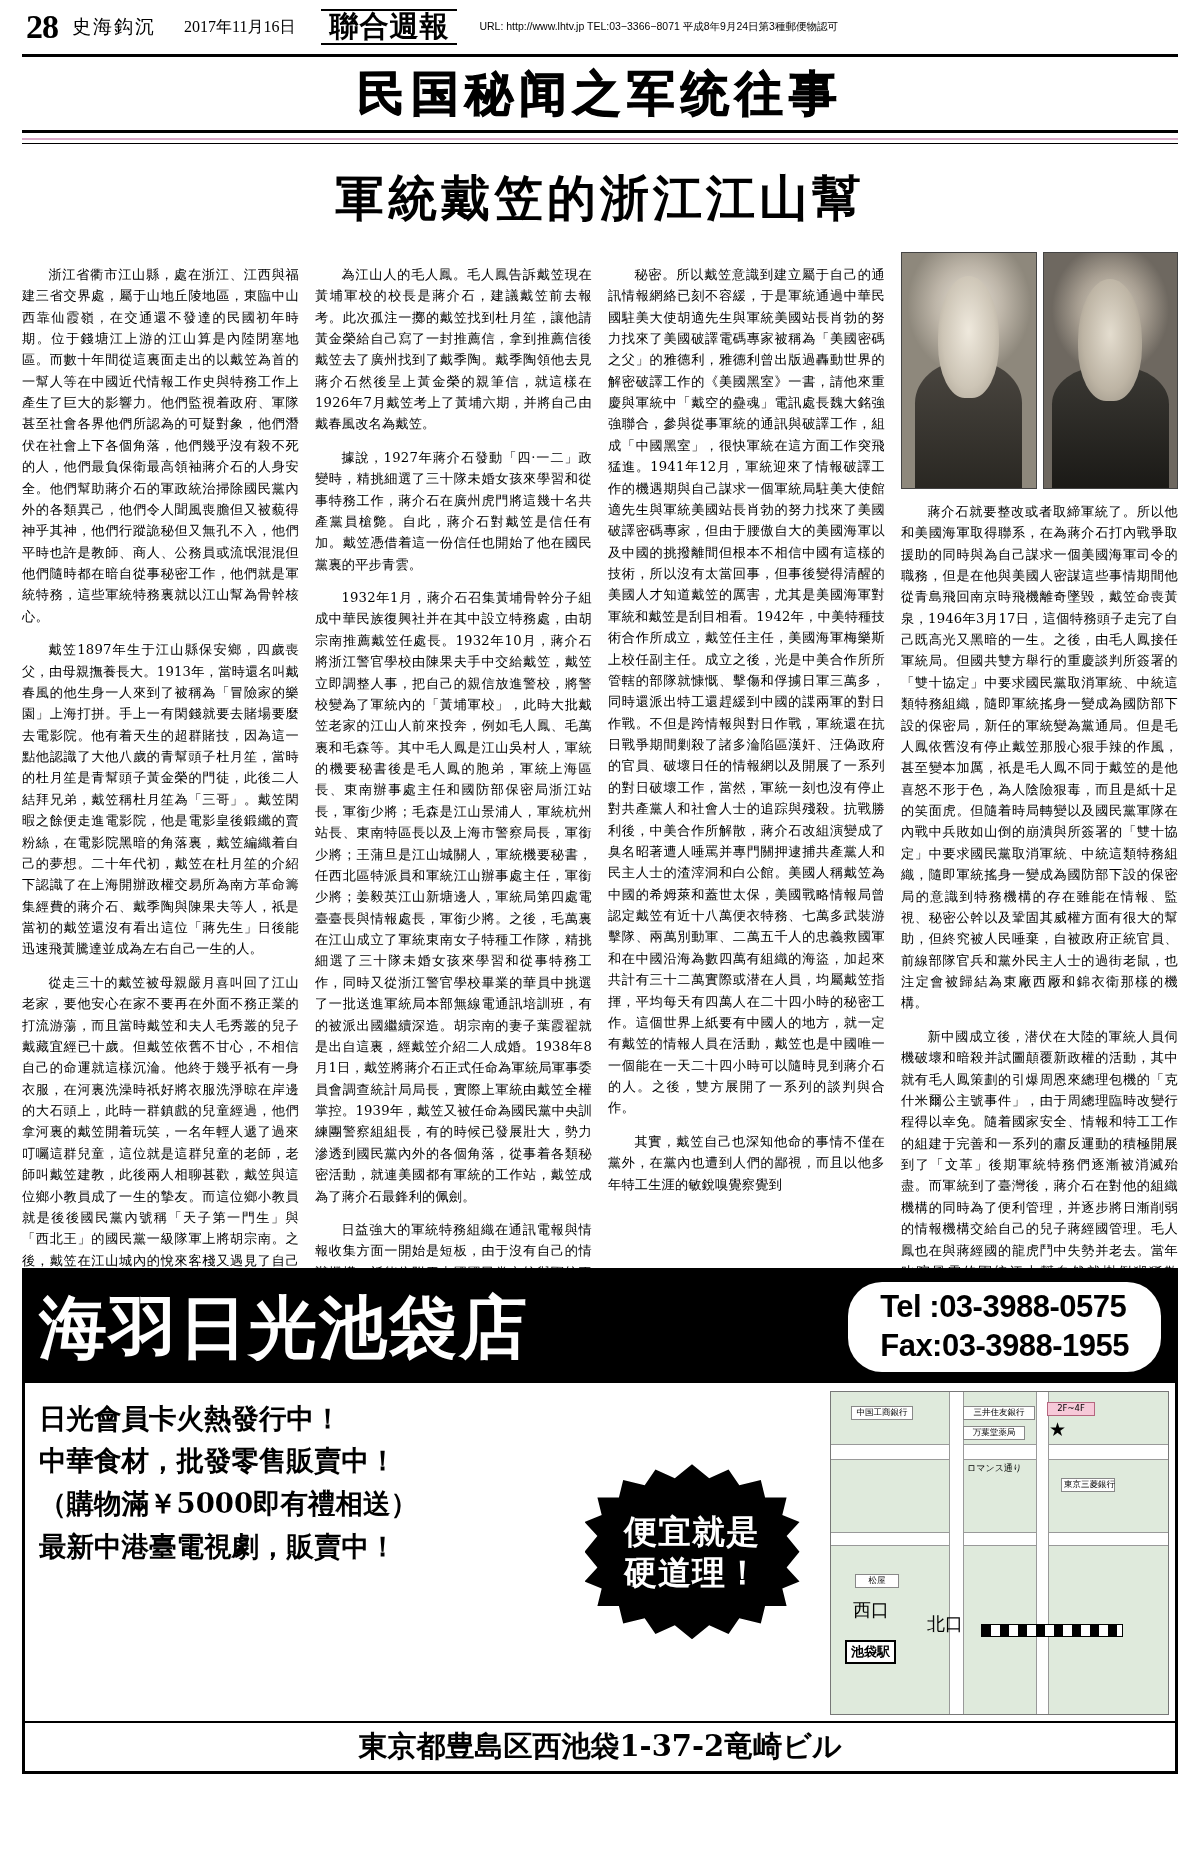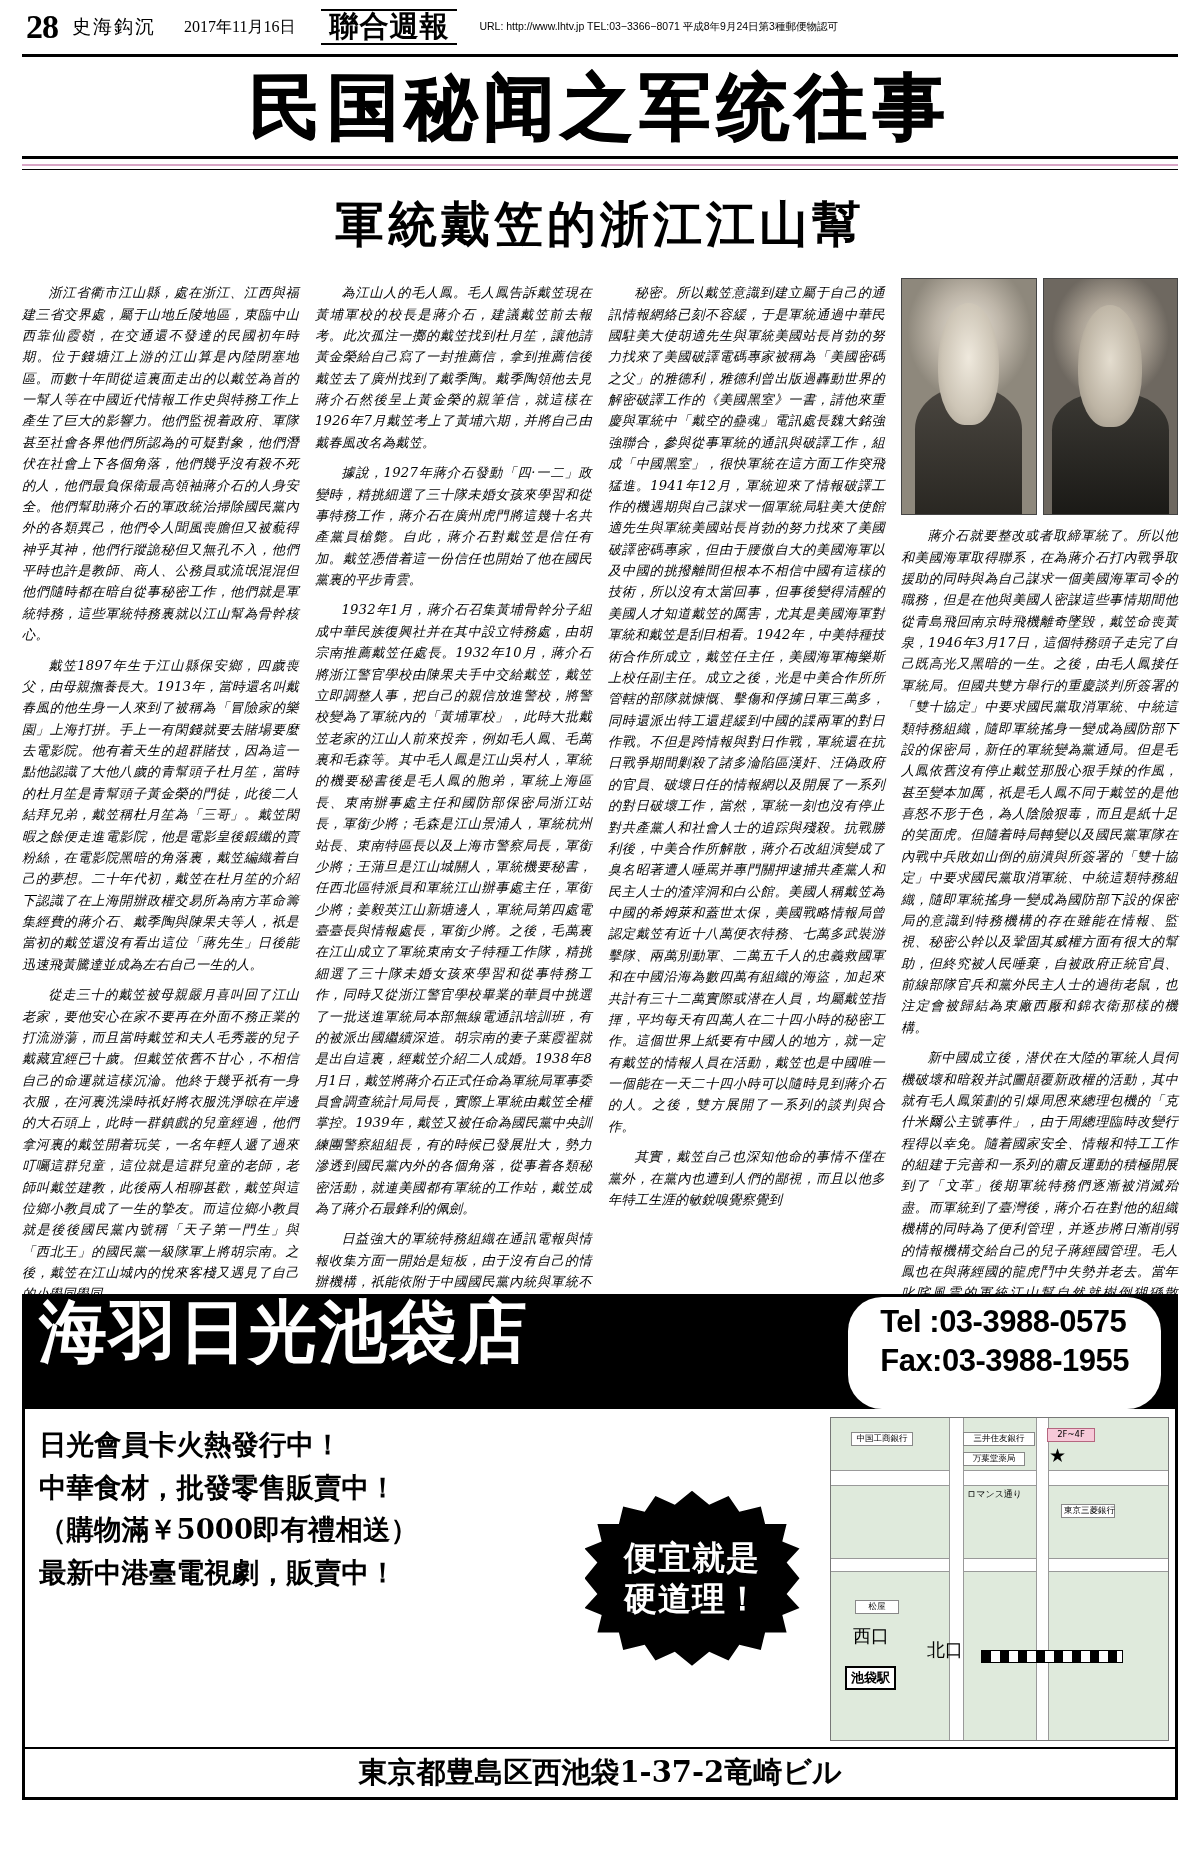--- a/index.html
+++ b/index.html
@@ -70,21 +70,21 @@
     white-space: nowrap;
   }
 
   
   .banner {
     text-align: center;
     padding: 10px 0 4px 0;
   }
   .banner-title {
     font-family: "DejaVu Serif", serif;
-    font-size: 72px;
+    font-size: 48px;
     font-weight: bold;
     letter-spacing: 6px;
     line-height: 1.1;
     -webkit-text-stroke: 1px #000;
   }
   .divider-double {
     border-top: 3px solid #000;
     border-bottom: 2px solid #d9a7c7;
     height: 5px;
     margin: 6px 0 0 0;
@@ -109,28 +109,27 @@
     gap: 16px;
     padding-top: 4px;
     height: 1010px;
     box-sizing: border-box;
   }
   .col {
     width: 25%;
     position: relative;
   }
   .col p {
-    margin: 4px 0 9px 0;
+    margin: 12px 0 9px 0;
     font-family: "DejaVu Serif", serif;
     font-size: 13.2px;
     line-height: 1.62;
     text-align: justify;
     text-indent: 2em;
     letter-spacing: 0.2px;
-    font-style: italic;
   }
   .photos {
     display: flex;
     gap: 6px;
     margin-bottom: 10px;
   }
   .photo {
     flex: 1;
     height: 235px;
     position: relative;
@@ -197,20 +196,21 @@
     margin-top: 10px;
     height: 506px;
     box-sizing: border-box;
     position: relative;
     background: #fff;
   }
   .ad-top {
     background: #000;
     color: #fff;
     display: flex;
+    align-items: center;
     height: 112px;
     padding: 0 14px;
     box-sizing: border-box;
   }
   .ad-shopname {
     font-family: "DejaVu Serif", serif;
     font-size: 68px;
     font-weight: bold;
     letter-spacing: 2px;
     line-height: 1;

